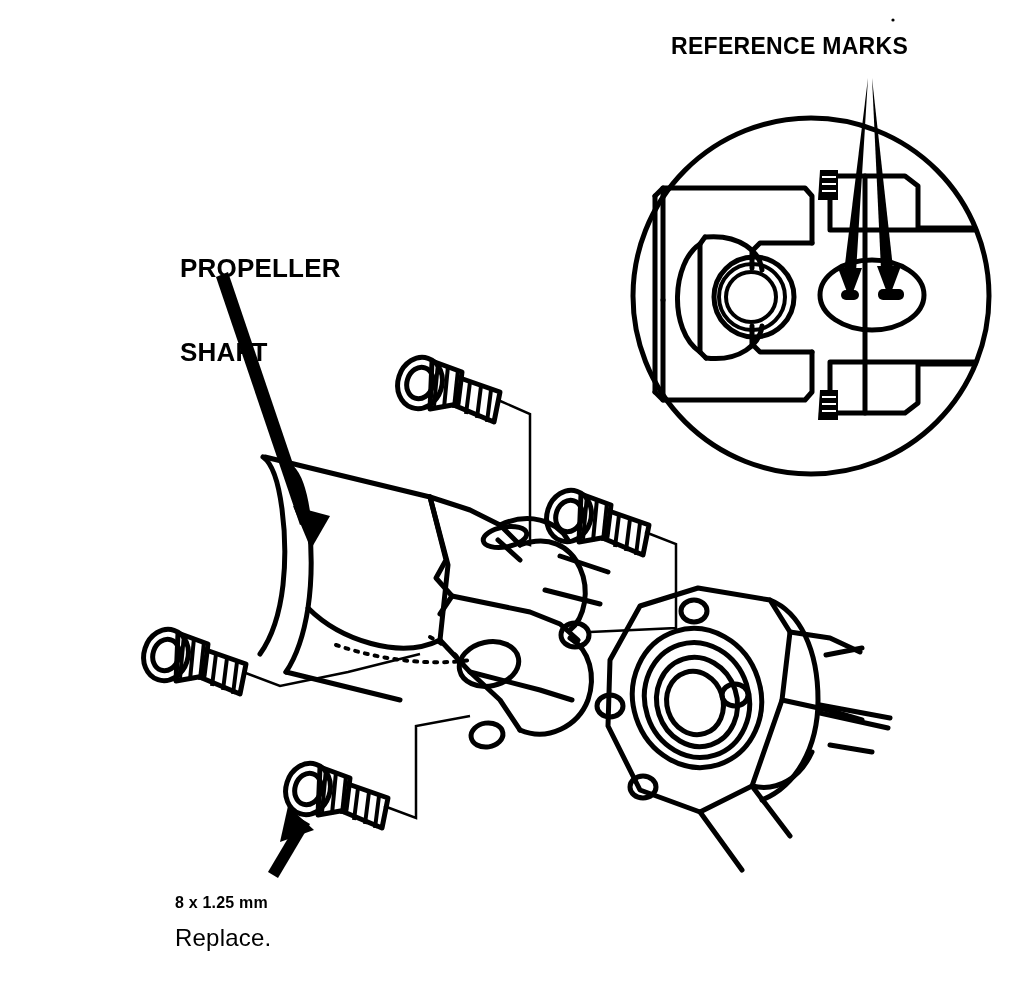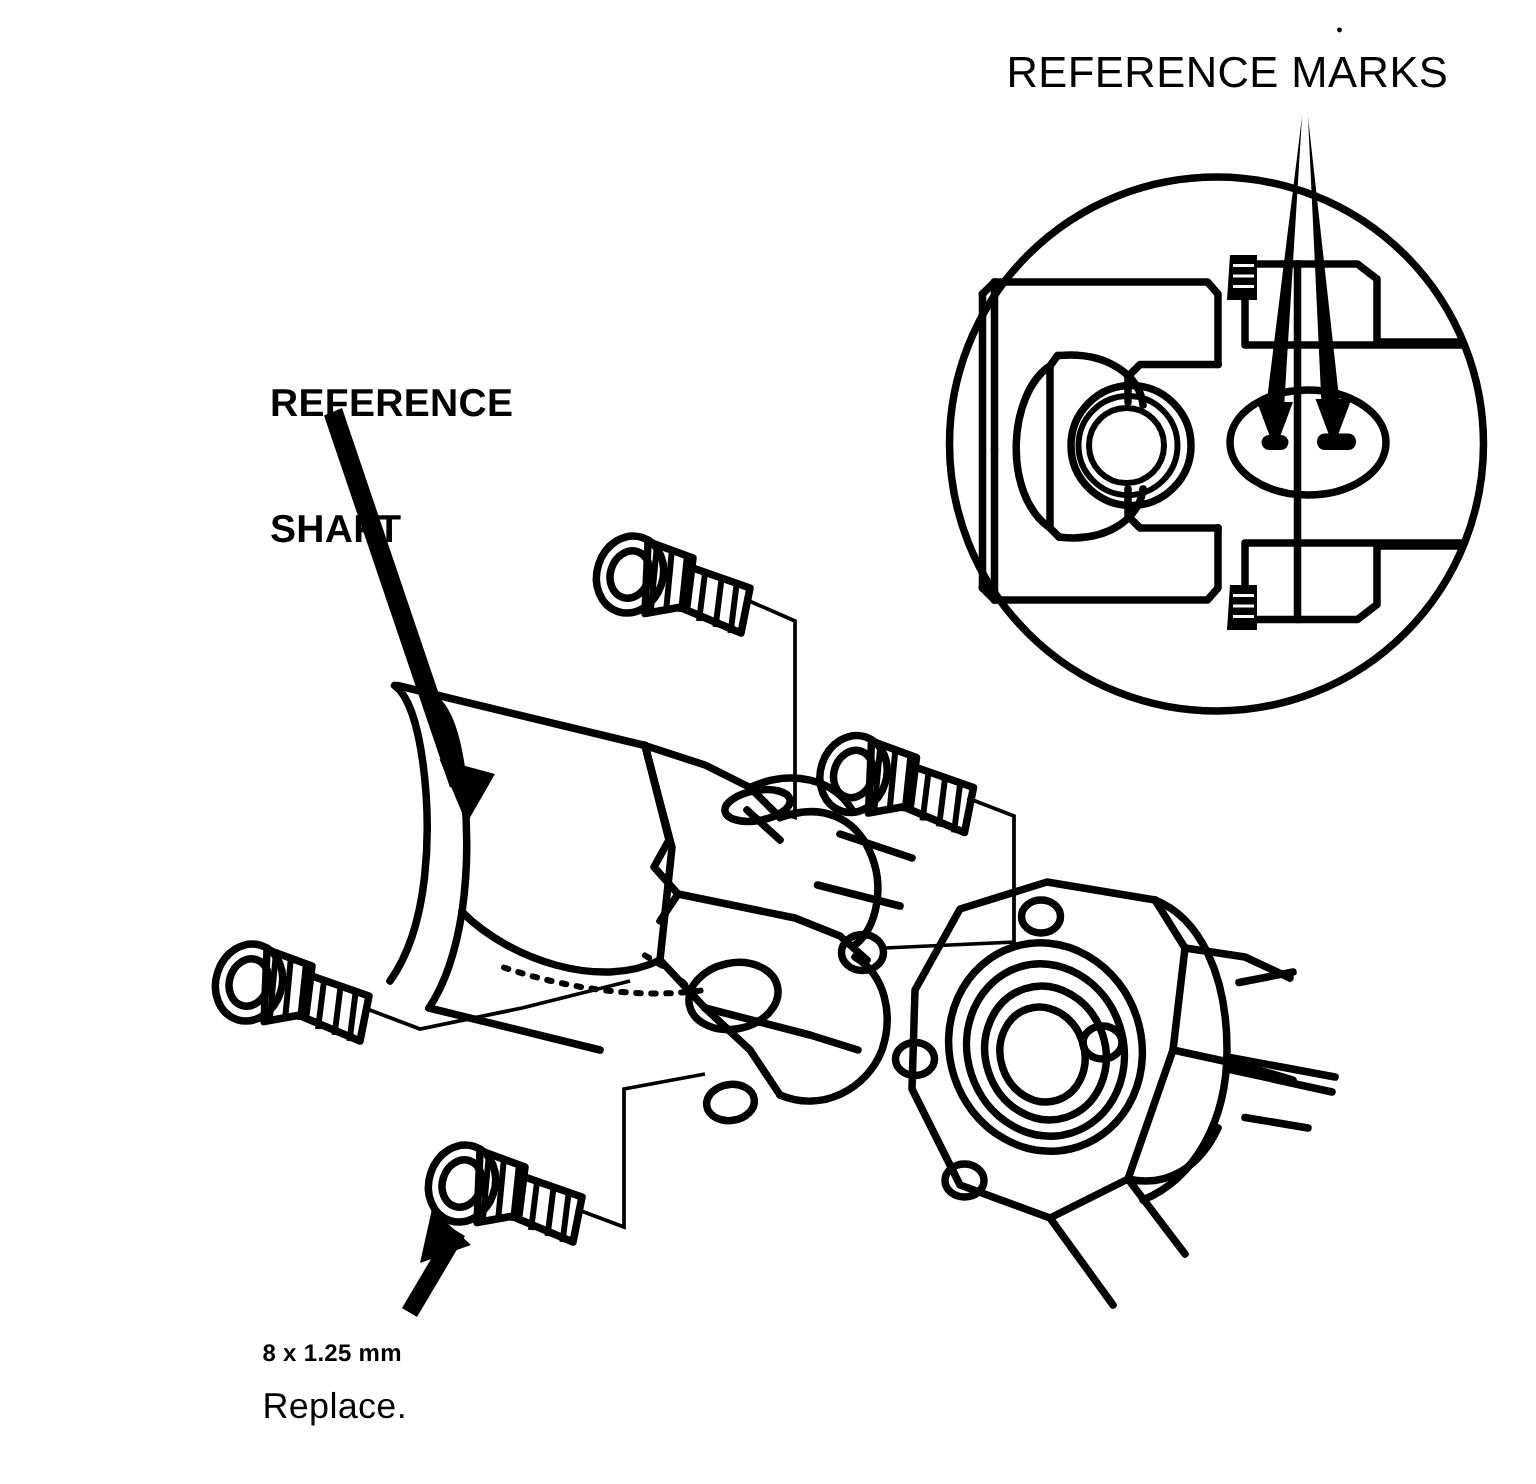--- a/index.html
+++ b/index.html
@@ -34,22 +34,22 @@
   .lbl-bold {
     font-weight: bold;
     letter-spacing: -0.2px;
   }
   .lbl-reg {
     font-weight: normal;
   }
   #label-reference-marks {
     left: 671px;
     top: 34px;
-    font-size: 29px;
-    font-weight: normal;
+    font-size: 23px;
+    font-weight: bold;
     letter-spacing: 0.3px;
   }
   #label-propeller-shaft {
     left: 180px;
     top: 198px;
     font-size: 26px;
     font-weight: bold;
     letter-spacing: 0.2px;
   }
   #label-bolt-spec {
@@ -298,21 +298,21 @@
       <path d="M288,806 L314,830 L280,842 Z" fill="#000"></path>
     </g>
 
     <circle cx="893" cy="20" r="1.6" fill="#000"></circle>
 
   </svg>
 
   <div class="lbl lbl-bold" id="label-reference-marks">REFERENCE MARKS</div>
 
   <div class="lbl lbl-bold" id="label-propeller-shaft">
-    <div>REFERENCE</div>
+    <div>PROPELLER</div>
     <div>SHAFT</div>
   </div>
 
   <div class="lbl lbl-bold" id="label-bolt-spec">8 x 1.25 mm</div>
 
   <div class="lbl lbl-reg" id="label-bolt-action">Replace.</div>
 
 </div>
 
 </body></html>

